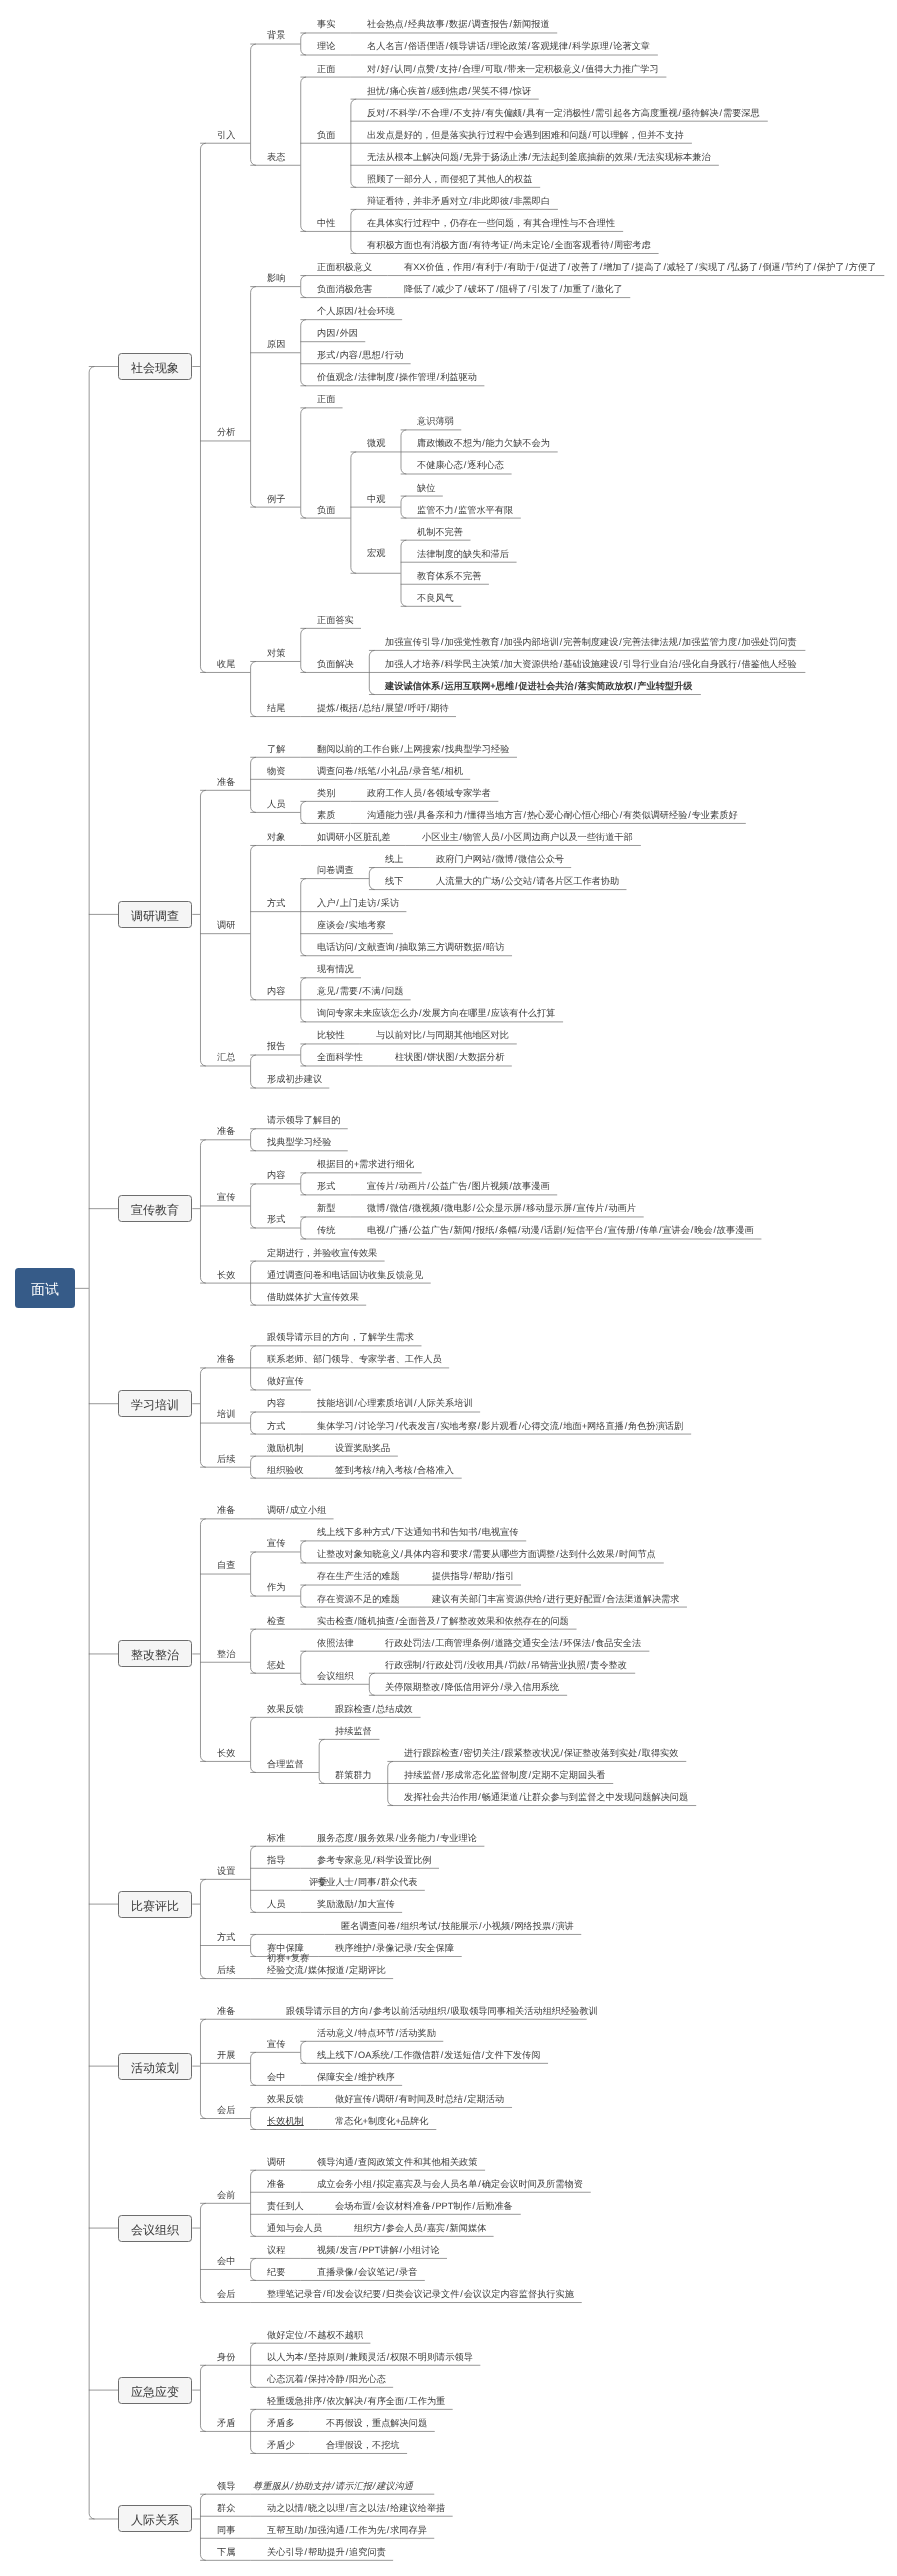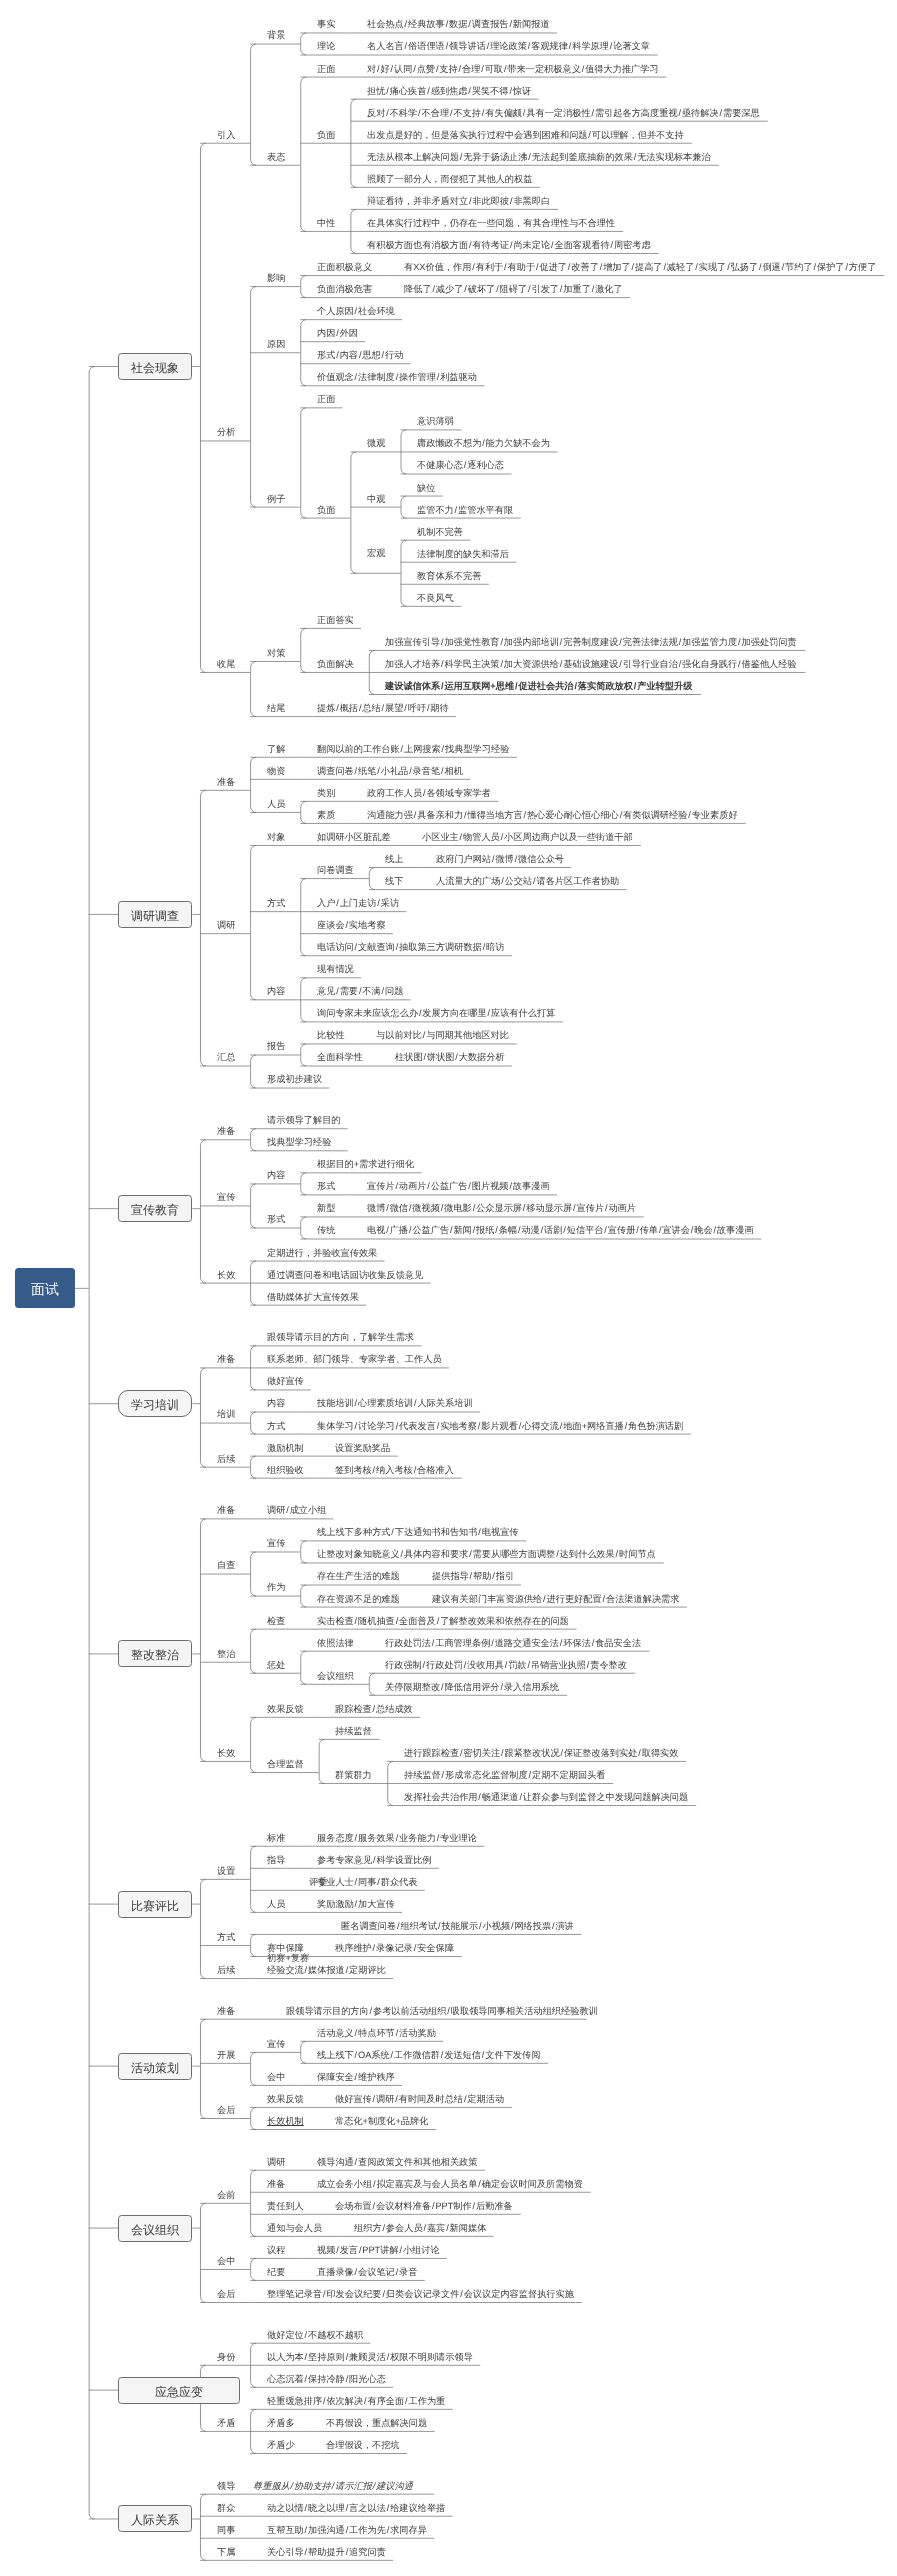--- a/index.html
+++ b/index.html
@@ -429,21 +429,21 @@
       <div class="node-label" style="left: 367px; top: 1182px;">宣传片<span class="sl">/</span>动画片<span class="sl">/</span>公益广告<span class="sl">/</span>图片视频<span class="sl">/</span>故事漫画</div>
       <div class="node-label" style="left: 267px; top: 1215px;">形式</div>
       <div class="node-label" style="left: 317px; top: 1204px;">新型</div>
       <div class="node-label" style="left: 367px; top: 1204px;">微博<span class="sl">/</span>微信<span class="sl">/</span>微视频<span class="sl">/</span>微电影<span class="sl">/</span>公众显示屏<span class="sl">/</span>移动显示屏<span class="sl">/</span>宣传片<span class="sl">/</span>动画片</div>
       <div class="node-label" style="left: 317px; top: 1226px;">传统</div>
       <div class="node-label" style="left: 367px; top: 1226px;">电视<span class="sl">/</span>广播<span class="sl">/</span>公益广告<span class="sl">/</span>新闻<span class="sl">/</span>报纸<span class="sl">/</span>条幅<span class="sl">/</span>动漫<span class="sl">/</span>话剧<span class="sl">/</span>短信平台<span class="sl">/</span>宣传册<span class="sl">/</span>传单<span class="sl">/</span>宣讲会<span class="sl">/</span>晚会<span class="sl">/</span>故事漫画</div>
       <div class="node-label" style="left: 217px; top: 1271px;">长效</div>
       <div class="node-label" style="left: 267px; top: 1249px;">定期进行，并验收宣传效果</div>
       <div class="node-label" style="left: 267px; top: 1271px;">通过调查问卷和电话回访收集反馈意见</div>
       <div class="node-label" style="left: 267px; top: 1293px;">借助媒体扩大宣传效果</div>
-      <div class="branch-node" style="left: 118px; top: 1390px; width: 72px; height: 25px; border-radius: 10px;">
+      <div class="branch-node" style="left: 118px; top: 1390px; width: 72px; height: 25px;">
         <span>学习培训</span>
       </div>
       <div class="node-label" style="left: 217px; top: 1355px;">准备</div>
       <div class="node-label" style="left: 267px; top: 1333px;">跟领导请示目的方向，了解学生需求</div>
       <div class="node-label" style="left: 267px; top: 1355px;">联系老师、部门领导、专家学者、工作人员</div>
       <div class="node-label" style="left: 267px; top: 1377px;">做好宣传</div>
       <div class="node-label" style="left: 217px; top: 1410px;">培训</div>
       <div class="node-label" style="left: 267px; top: 1399px;">内容</div>
       <div class="node-label" style="left: 317px; top: 1399px;">技能培训<span class="sl">/</span>心理素质培训<span class="sl">/</span>人际关系培训</div>
       <div class="node-label" style="left: 267px; top: 1422px;">方式</div>
@@ -532,21 +532,21 @@
       <div class="node-label" style="left: 335px; top: 2202px;">会场布置<span class="sl">/</span>会议材料准备<span class="sl">/</span>PPT制作<span class="sl">/</span>后勤准备</div>
       <div class="node-label" style="left: 267px; top: 2224px;">通知与会人员</div>
       <div class="node-label" style="left: 354px; top: 2224px;">组织方<span class="sl">/</span>参会人员<span class="sl">/</span>嘉宾<span class="sl">/</span>新闻媒体</div>
       <div class="node-label" style="left: 217px; top: 2257px;">会中</div>
       <div class="node-label" style="left: 267px; top: 2246px;">议程</div>
       <div class="node-label" style="left: 317px; top: 2246px;">视频<span class="sl">/</span>发言<span class="sl">/</span>PPT讲解<span class="sl">/</span>小组讨论</div>
       <div class="node-label" style="left: 267px; top: 2268px;">纪要</div>
       <div class="node-label" style="left: 317px; top: 2268px;">直播录像<span class="sl">/</span>会议笔记<span class="sl">/</span>录音</div>
       <div class="node-label" style="left: 217px; top: 2290px;">会后</div>
       <div class="node-label" style="left: 267px; top: 2290px;">整理笔记录音<span class="sl">/</span>印发会议纪要<span class="sl">/</span>归类会议记录文件<span class="sl">/</span>会议议定内容监督执行实施</div>
-      <div class="branch-node" style="left: 118px; top: 2377px; width: 72px; height: 25px; padding-left: 48px;">
+      <div class="branch-node" style="left: 118px; top: 2377px; width: 72px; height: 25px;">
         <span>应急应变</span>
       </div>
       <div class="node-label" style="left: 217px; top: 2353px;">身份</div>
       <div class="node-label" style="left: 267px; top: 2331px;">做好定位<span class="sl">/</span>不越权不越职</div>
       <div class="node-label" style="left: 267px; top: 2353px;">以人为本<span class="sl">/</span>坚持原则<span class="sl">/</span>兼顾灵活<span class="sl">/</span>权限不明则请示领导</div>
       <div class="node-label" style="left: 267px; top: 2375px;">心态沉着<span class="sl">/</span>保持冷静<span class="sl">/</span>阳光心态</div>
       <div class="node-label" style="left: 217px; top: 2419px;">矛盾</div>
       <div class="node-label" style="left: 267px; top: 2397px;">轻重缓急排序<span class="sl">/</span>依次解决<span class="sl">/</span>有序全面<span class="sl">/</span>工作为重</div>
       <div class="node-label" style="left: 267px; top: 2419px;">矛盾多</div>
       <div class="node-label" style="left: 326px; top: 2419px;">不再假设，重点解决问题</div>

